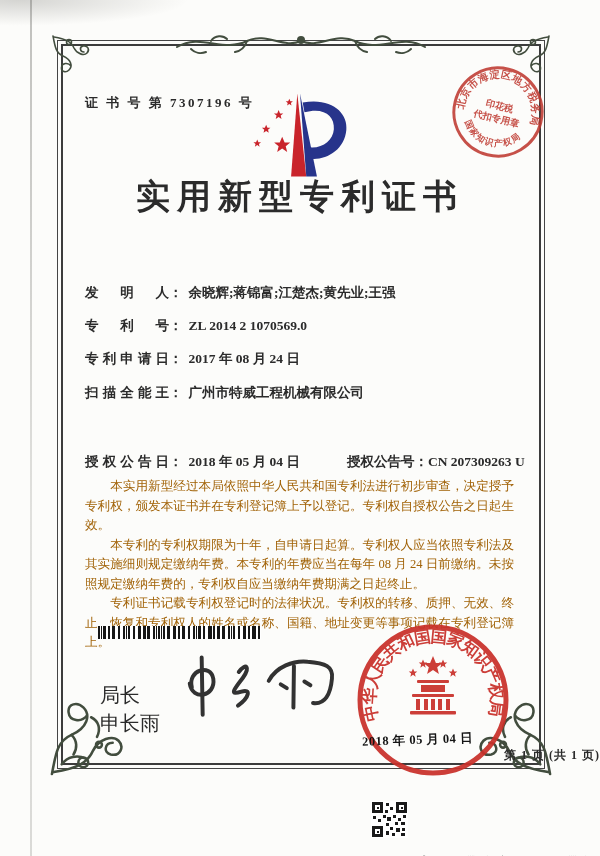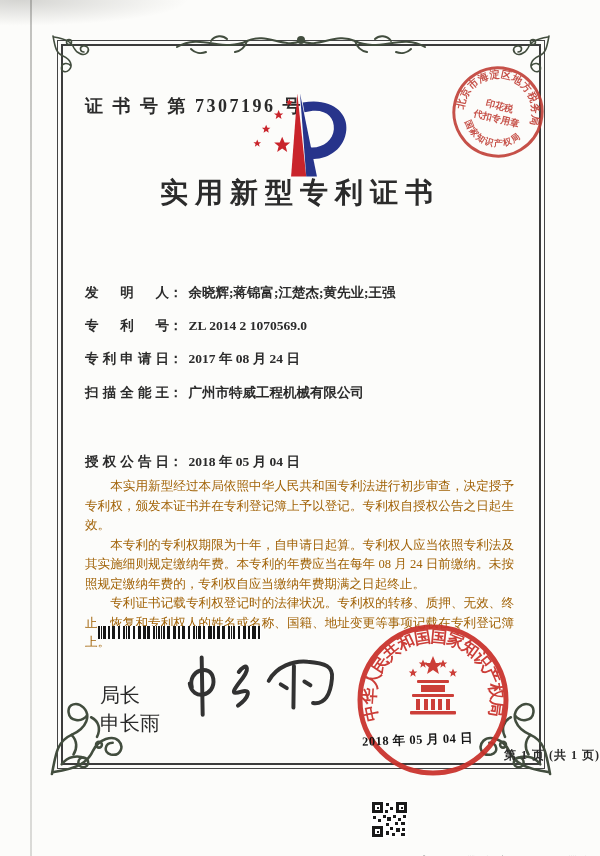--- a/index.html
+++ b/index.html
@@ -20,27 +20,27 @@
     border:1px solid #454545;}
   .frame-inner{position:absolute;inset:3px;border:2px solid #3c3c3c;}
   .orn{position:absolute;pointer-events:none;}
   .orn-bl{left:-10px;bottom:-10px;width:98px;height:98px;}
   .orn-br{right:-10px;bottom:-10px;width:98px;height:98px;transform:scaleX(-1);}
   .orn-tl{left:-7px;top:-7px;width:50px;height:50px;transform:scaleY(-1);}
   .orn-tr{right:-7px;top:-7px;width:50px;height:50px;transform:scale(-1,-1);}
   .orn-top{left:50%;top:-14px;width:260px;height:30px;transform:translateX(-50%);}
 
   
-  .cert-no{position:absolute;left:85px;top:94px;font-size:18px;font-weight:700;
+  .cert-no{position:absolute;left:85px;top:94px;font-size:13px;font-weight:700;
     letter-spacing:2.5px;}
   .tax-stamp{position:absolute;left:449px;top:63px;width:98px;height:98px;
     transform:rotate(14deg);opacity:.88;}
   .logo{position:absolute;left:246px;top:90px;width:108px;height:98px;}
   .title{position:absolute;left:0;top:174px;width:100%;margin:0;text-align:center;
-    font-size:28px;font-weight:700;letter-spacing:7px;}
+    font-size:34px;font-weight:700;letter-spacing:7px;}
 
   
   .frow{position:absolute;left:85px;width:432px;font-size:13.5px;font-weight:600;
     line-height:17px;}
   .r1{top:250px}.r2{top:284px}.r3{top:317px}.r4{top:350px}.r5{top:384px}
   .r6{top:417px}.r7{top:453px}
   .flabel-text{display:inline-block;width:84px;text-align:justify;text-align-last:justify;
     vertical-align:top;}
   .fvalue{margin-left:6px;}
   .fvalue-wrap{display:inline-block;width:336px;vertical-align:top;margin-left:6px;}
@@ -178,20 +178,23 @@
     <span class="flabel-text">专利号</span><span>：</span><span class="fvalue">ZL 2014 2 1070569.0</span>
   </div>
   <div class="frow r4">
     <span class="flabel-text">专利申请日</span><span>：</span><span class="fvalue">2017 年 08 月 24 日</span>
   </div>
   <div class="frow r5">
     <span class="flabel-text">扫描全能王</span><span>：</span><span class="fvalue">广州市特威工程机械有限公司</span>
   </div>
   <div class="frow r7">
     <span class="flabel-text">授权公告日</span><span>：</span><span class="fvalue">2018 年 05 月 04 日</span>
+    <span class="g2">
+      <span>授权公告号</span><span>：</span><span>CN 207309263 U</span>
+    </span>
   </div>
 
   <div class="body-text">
     <p>本实用新型经过本局依照中华人民共和国专利法进行初步审查，决定授予专利权，颁发本证书并在专利登记簿上予以登记。专利权自授权公告之日起生效。</p>
     <p>本专利的专利权期限为十年，自申请日起算。专利权人应当依照专利法及其实施细则规定缴纳年费。本专利的年费应当在每年 08 月 24 日前缴纳。未按照规定缴纳年费的，专利权自应当缴纳年费期满之日起终止。</p>
     <p>专利证书记载专利权登记时的法律状况。专利权的转移、质押、无效、终止、恢复和专利权人的姓名或名称、国籍、地址变更等事项记载在专利登记簿上。</p>
   </div>
 
   <div class="barcode"></div>
 

